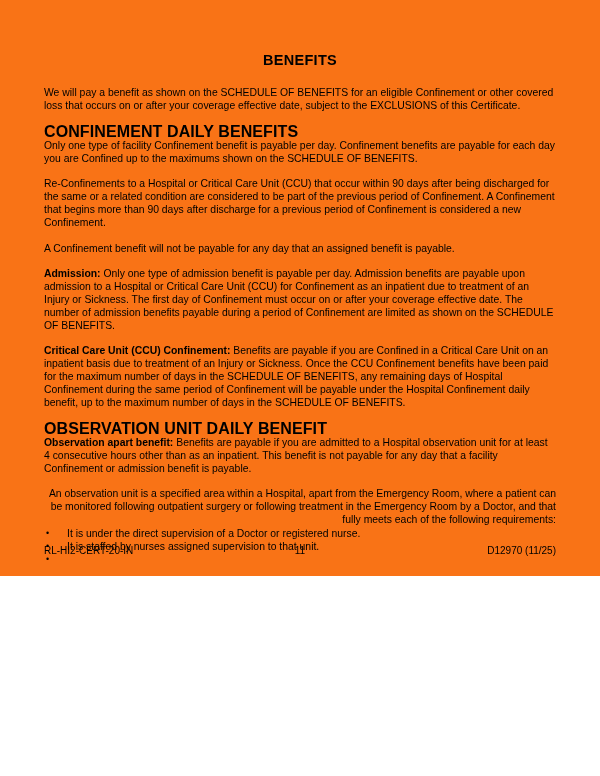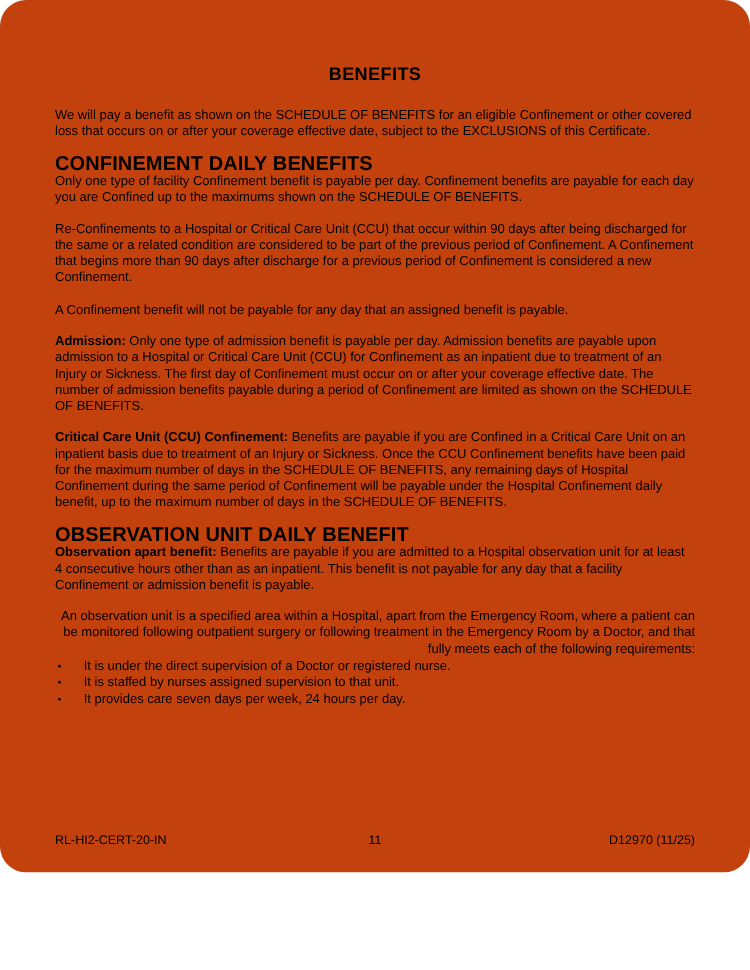--- a/index.html
+++ b/index.html
@@ -9,25 +9,24 @@
     background: #ffffff;
   }
   body {
     font-family: "Liberation Sans", sans-serif;
     color: #000000;
     -webkit-font-smoothing: antialiased;
   }
   .page {
     position: relative;
     width: 600px;
-    height: 698px;
-    background: #c2410c;
+    height: 576px;
+    background: #f97316;
     box-sizing: border-box;
     overflow: hidden;
-    border-radius: 21px;
   }
   .content {
     position: absolute;
     left: 44px;
     top: 52px;
     width: 512px;
   }
   .doc-title {
     font-size: 14.5px;
     font-weight: bold;
@@ -131,21 +130,21 @@
 
     <h2 class="section-head spaced-above">OBSERVATION UNIT DAILY BENEFIT</h2>
 
     <p class="para"><span class="lead">Observation apart benefit:</span><span> Benefits are payable if you are admitted to a Hospital observation unit for at least 4 consecutive hours other than as an inpatient. This benefit is not payable for any day that a facility Confinement or admission benefit is payable.</span></p>
 
     <p class="para tight" style="margin-bottom:0">An observation unit is a specified area within a Hospital, apart from the Emergency Room, where a patient can be monitored following outpatient surgery or following treatment in the Emergency Room by a Doctor, and that fully meets each of the following requirements:</p>
 
     <ul class="bullet-list">
       <li class="bullet-item"><span class="dot">•</span><span>It is under the direct supervision of a Doctor or registered nurse.</span></li>
       <li class="bullet-item"><span class="dot">•</span><span>It is staffed by nurses assigned supervision to that unit.</span></li>
-      <li class="bullet-item"><span class="dot">•</span><span>It provides care seven days per week, 24 hours per day.</span></li>
+      <li class="bullet-item"><span class="dot">•</span></li>
     </ul>
 
   </div>
 
   <div class="footer">
     <span class="footer-left">RL-HI2-CERT-20-IN</span>
     <span class="footer-center">11</span>
     <span class="footer-right">D12970 (11/25)</span>
   </div>
 

